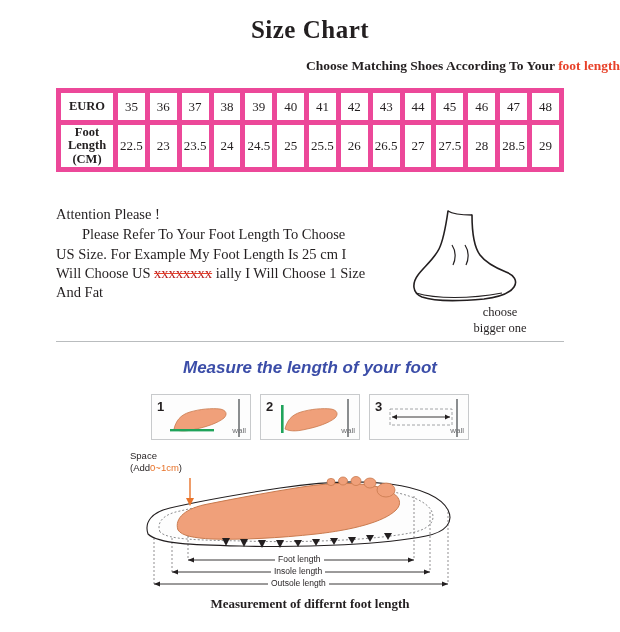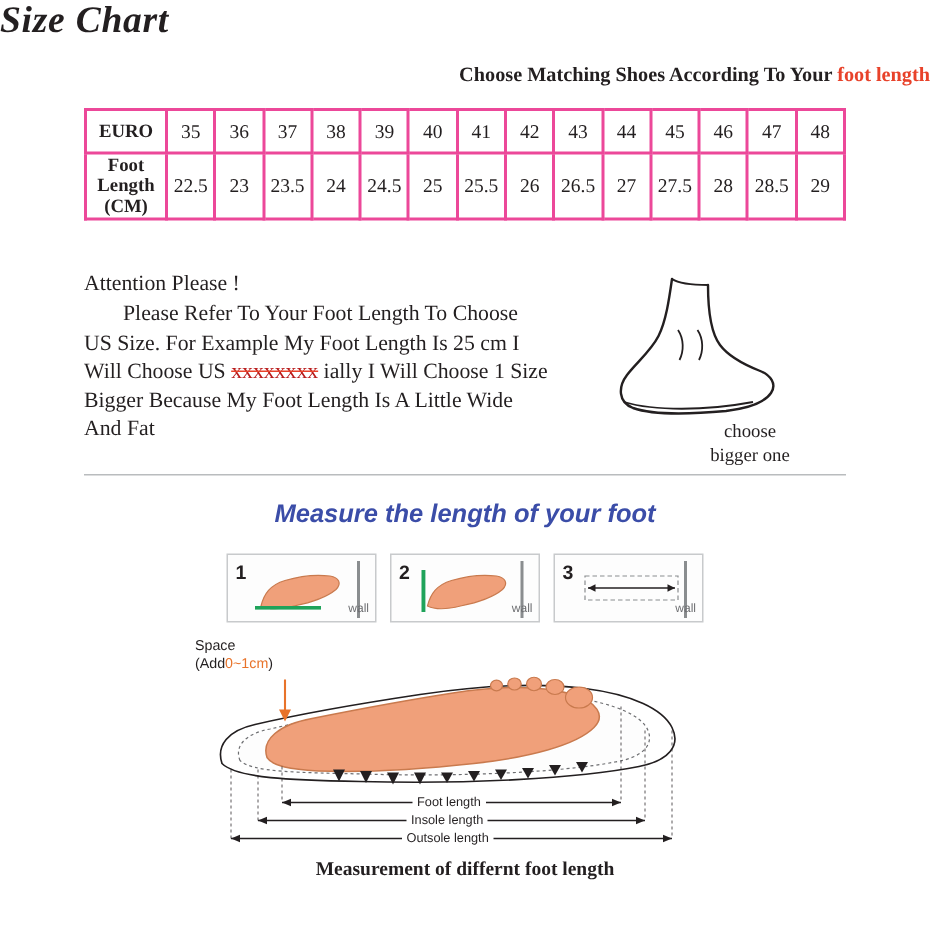--- a/index.html
+++ b/index.html
@@ -14,46 +14,46 @@
     color: #231f20;
     overflow: hidden;
     position: relative;
   }
   .page {
     width: 620px;
     height: 632px;
     position: relative;
   }
   .title {
-    text-align: left;
+    text-align: center;
     font-size: 25px;
     font-weight: bold;
     letter-spacing: 0.5px;
-    font-style: italic;
+    margin-top: 16px;
   }
   .subtitle {
     text-align: right;
     font-size: 13.5px;
     font-weight: bold;
     margin-top: 14px;
   }
   .subtitle .accent {
     color: #e8422a;
   }
   
   .table-wrap {
     margin: 14px 56px 0 56px;
   }
   table.size-table {
     border-collapse: collapse;
     width: 100%;
     table-layout: fixed;
   }
   table.size-table td {
-    border: 2px solid #ec4899;
+    border: 5px solid #ec4899;
     text-align: center;
     vertical-align: middle;
     font-size: 13px;
     height: 26px;
     padding: 1px 0;
   }
   table.size-table td.head {
     font-weight: bold;
     width: 52px;
     font-size: 12.5px;
@@ -234,21 +234,20 @@
       </tr>
     </tbody>
       </table>
   </div>
 
   <div class="attention">
     <p class="lead">Attention Please !</p>
     <p class="indent">Please Refer To Your Foot Length To Choose</p>
     <p>US Size. For Example My Foot Length Is 25 cm I</p>
     <p><span>Will Choose US </span><span class="strike-red">xxxxxxxx</span><span> ially I Will Choose 1 Size</span></p>
-    <p>Bigger Because My Foot Length Is A Little Wide</p>
     <p>And Fat</p>
 
     <svg class="foot-sketch" viewBox="0 0 118 96">
       <path d="M38,2 C36,16 34,30 29,40 C24,50 14,58 8,66 C2,74 2,84 12,88 C26,93 52,92 74,90 C90,88 100,84 104,78 C108,72 104,66 96,63 C86,59 76,54 70,46 C64,38 62,24 62,6" fill="none" stroke="#231f20" stroke-width="1.6" stroke-linecap="round"></path>
       <path d="M38,2 C44,6 56,6 62,6" fill="none" stroke="#231f20" stroke-width="1.4"></path>
       <path d="M42,36 C46,42 46,50 43,56" fill="none" stroke="#231f20" stroke-width="1.2"></path>
       <path d="M55,36 C59,42 59,50 56,56" fill="none" stroke="#231f20" stroke-width="1.2"></path>
       <path d="M6,84 C26,90 60,90 92,84" fill="none" stroke="#231f20" stroke-width="1.2"></path>
     </svg>
 

